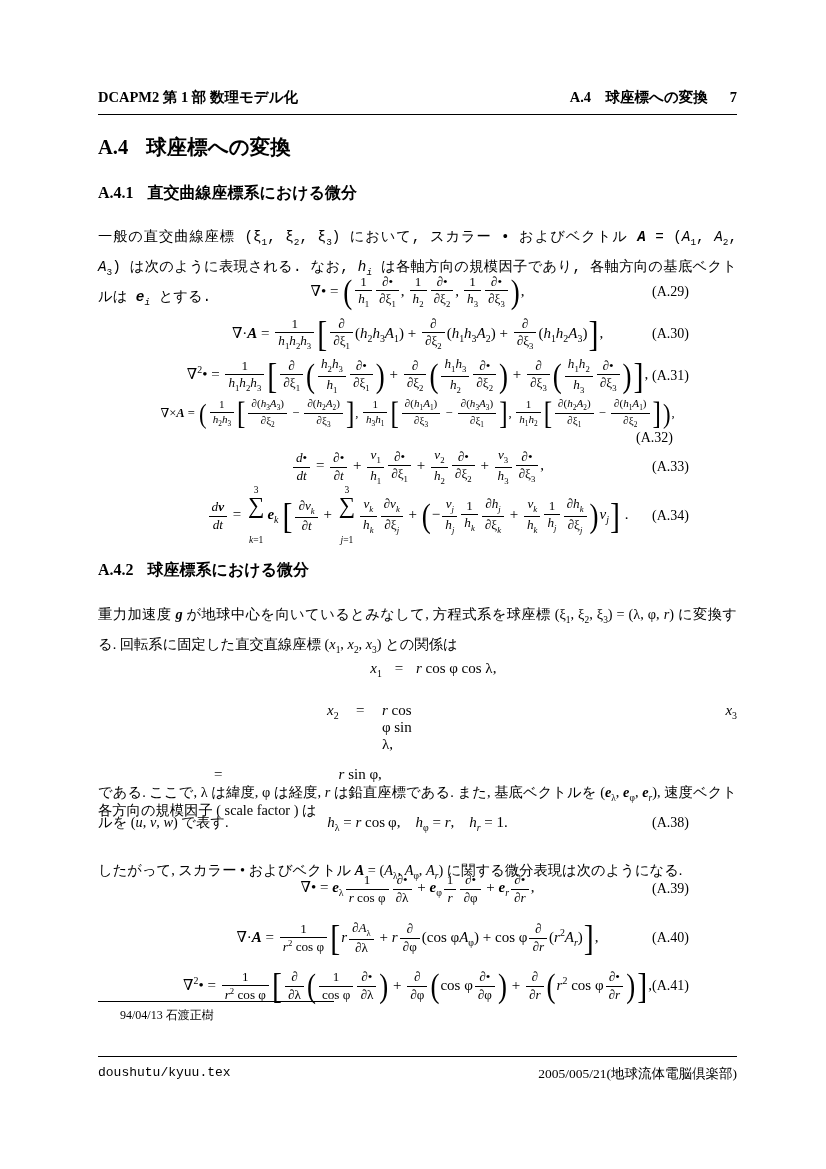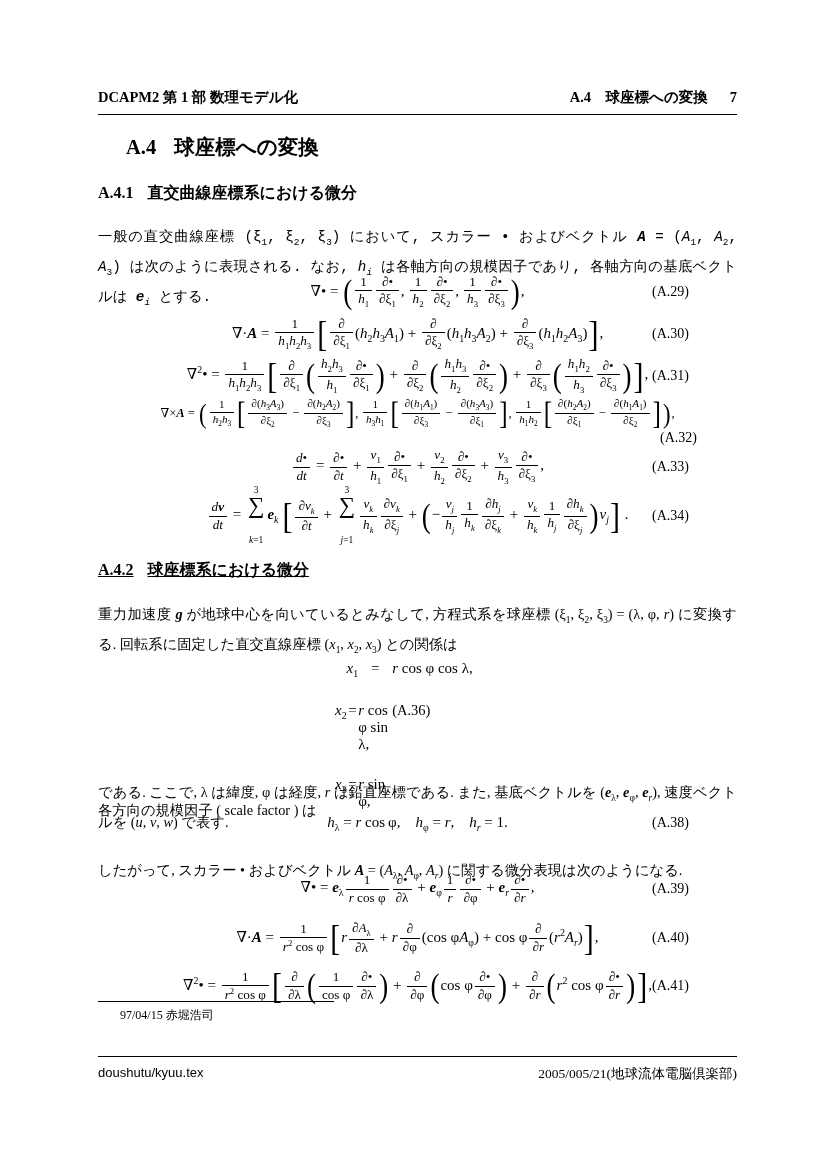--- a/index.html
+++ b/index.html
@@ -14,41 +14,41 @@
   
   .header {
     top:88px; display:flex; justify-content:space-between; align-items:baseline;
     border-bottom:1.4px solid #000; padding-bottom:7px;
     font-weight:bold; font-size:14.5px;
   }
   .header .hr-right { display:inline-flex; gap:22px; align-items:baseline; }
 
   
   .sec-h { top:133px; font-size:20.5px; font-weight:bold; }
-  .sec-h .lbl { margin-right:18px;margin-left:28px; }
+  .sec-h .lbl { margin-right:18px; }
   .sub-h { font-size:16px; font-weight:bold; }
   .sub-h .lbl { margin-right:14px; }
   .sub-h.first { top:183px; }
-  .sub-h.second { top:560px;text-decoration:underline; }
+  .sub-h.second { top:560px; }
   .jt { font-family:"Liberation Sans","DejaVu Sans",sans-serif; }
 
   
   .para { font-size:14.3px; line-height:24px; text-align:justify; }
   #p-intro1 { top:211px;font-family:Liberation Mono, monospace; }
   #p-intro2 { top:588px; }
   #p-note   { top:766px; }
   #p-scale  { top:784px; }
   #p-there  { top:844px; }
 
   
   .eq { display:flex; justify-content:center; align-items:center; font-size:15px; }
   .eq .ebody { text-align:center; white-space:nowrap; }
   .eq .tag { position:absolute; right:48px; top:50%; transform:translateY(-50%); font-size:14px; }
   .eq.tagbelow { flex-direction:column; }
-  .eq.tagbelow .tag { position:static; transform:none; align-self:flex-end; margin-right:40px; margin-top:1px; }
+  .eq.tagbelow .tag { position:static; transform:none; align-self:flex-end; margin-right:64px; margin-top:1px; }
   .eq.small .ebody { font-size:12.6px; }
   #eq-a29 { top:272px; height:40px; }
   #eq-a30 { top:314px; height:40px; }
   #eq-a31 { top:355px; height:42px; }
   #eq-a32 { top:398px; }
   #eq-a33 { top:449px; height:36px; }
   #eq-a34 { top:492px; height:48px; }
   #eq-a38 { top:809px; height:28px; }
   #eq-a39 { top:869px; height:40px; }
   #eq-a40 { top:917px; height:42px; }
@@ -81,21 +81,21 @@
   
   #fnblock { top:1001px; }
   .fnrule { width:236px; border-top:1px solid #000; margin-bottom:5px; }
   .fn { font-size:12px; line-height:16px; padding-left:22px; }
 
   
   .footer {
     top:1056px; border-top:1px solid #000; padding-top:8px;
     display:flex; justify-content:space-between; font-size:13.5px;
   }
-  .footer .f-left { font-family:Liberation Sans, sans-serif; font-size:13px; }
+  .footer .f-left { font-family:Liberation Mono, monospace; font-size:13px; }
 </style>
 </head>
 <body>
 
 <div class="page">
   <div class="content">
 
     <div class="header abs">
       <span>DCAPM2 第 1 部 数理モデル化</span>
       <span class="hr-right">
@@ -161,21 +161,20 @@
     <div class="eqgroup abs">
       <span></span>
       <span class="lhs"><i>x</i><sub>1</sub></span>
       <span class="rel">=</span>
       <span class="rhs"><i>r</i> cos φ cos λ,</span>
 
       <span></span>
       <span class="lhs"><i>x</i><sub>2</sub></span>
       <span class="rel">=</span>
       <span class="rhs"><i>r</i> cos φ sin λ,</span>
-      <span class="gtag">(A.36)</span>
 
       <span></span>
       <span class="lhs"><i>x</i><sub>3</sub></span>
       <span class="rel">=</span>
       <span class="rhs"><i>r</i> sin φ,</span>
     </div>
 
     <p class="para abs" id="p-note">である. ここで, λ は緯度, φ は経度, <i>r</i> は鉛直座標である. また, 基底ベクトルを (<b><i>e</i></b><sub>λ</sub>, <b><i>e</i></b><sub>φ</sub>, <b><i>e</i></b><sub><i>r</i></sub>), 速度ベクトルを (<i>u</i>, <i>v</i>, <i>w</i>) で表す.</p>
     <p class="para abs" id="p-scale">各方向の規模因子 ( scale factor ) は</p>
 
@@ -196,21 +195,21 @@
       <span class="tag">(A.40)</span>
     </div>
 
     <div class="eq abs" id="eq-a41">
       <span class="ebody">∇<sup>2</sup>• = <span class="fr"><span class="nu">1</span><span class="de"><i>r</i><sup>2</sup> cos φ</span></span><span class="bb">[</span><span class="fr"><span class="nu">∂</span><span class="de">∂λ</span></span><span class="bp">(</span><span class="fr"><span class="nu">1</span><span class="de">cos φ</span></span><span class="fr"><span class="nu">∂•</span><span class="de">∂λ</span></span><span class="bp">)</span> + <span class="fr"><span class="nu">∂</span><span class="de">∂φ</span></span><span class="bp">(</span>cos φ<span class="fr"><span class="nu">∂•</span><span class="de">∂φ</span></span><span class="bp">)</span> + <span class="fr"><span class="nu">∂</span><span class="de">∂<i>r</i></span></span><span class="bp">(</span><i>r</i><sup>2</sup> cos φ<span class="fr"><span class="nu">∂•</span><span class="de">∂<i>r</i></span></span><span class="bp">)</span><span class="bb">]</span>,</span>
       <span class="tag">(A.41)</span>
     </div>
 
     <div class="abs" id="fnblock">
       <div class="fnrule"></div>
-      <div class="fn">97/04/15 赤堀浩司</div>
+      <div class="fn">94/04/13 石渡正樹</div>
     </div>
 
     <div class="footer abs">
       <span class="f-left">doushutu/kyuu.tex</span>
       <span class="f-right">2005/005/21(地球流体電脳倶楽部)</span>
     </div>
 
   </div>
 </div>
 

